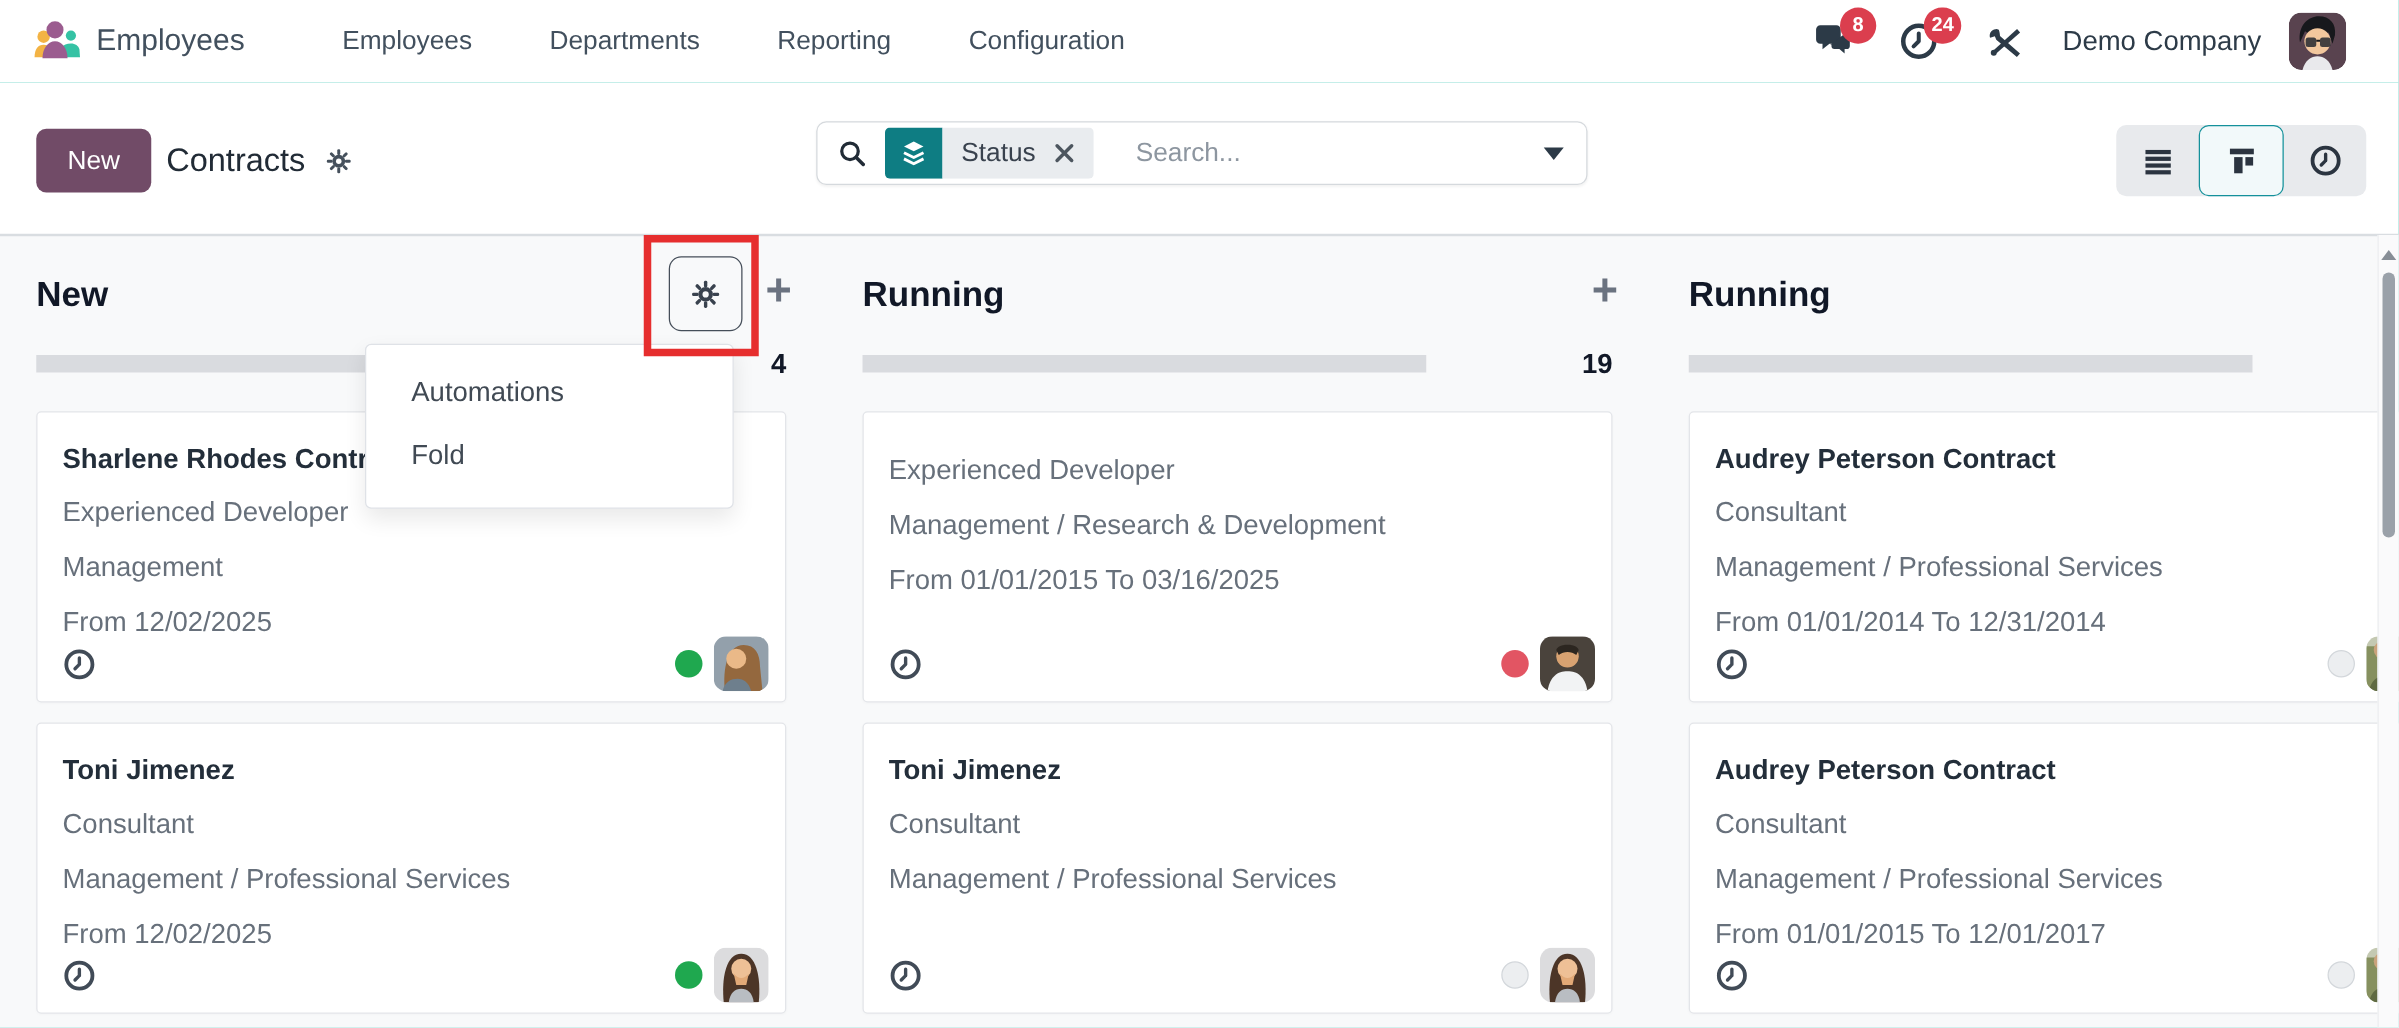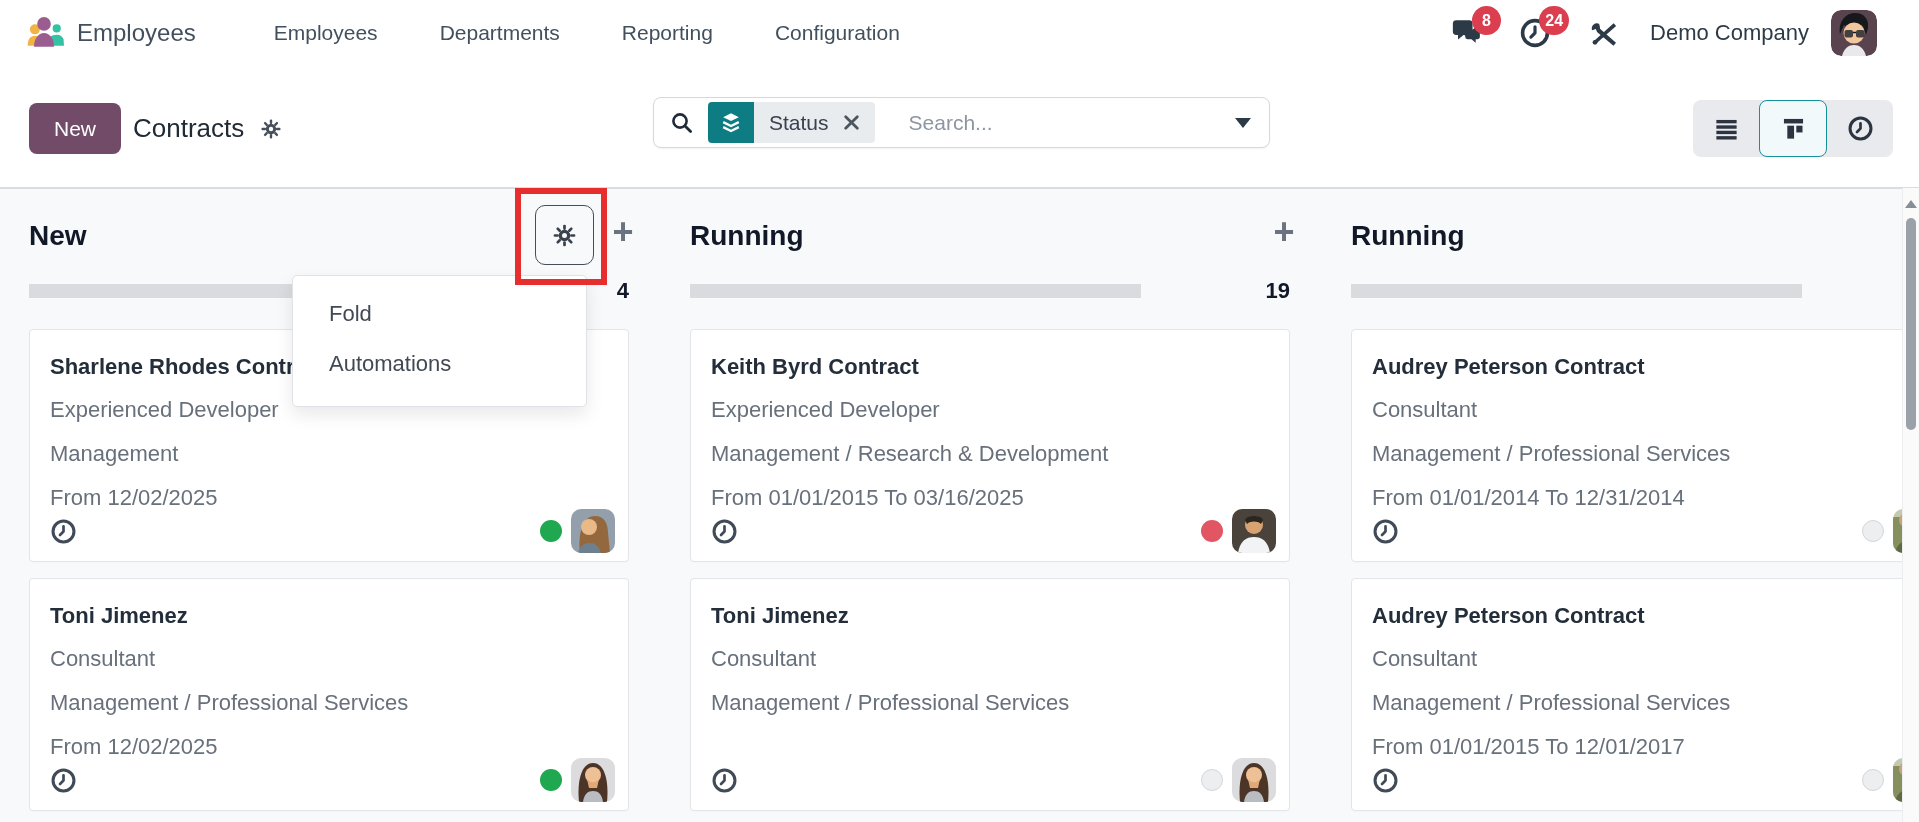--- a/index.html
+++ b/index.html
@@ -371,21 +371,20 @@
       <div class="col-header">
         <span class="col-title">Running</span>
         <div class="col-plus">+</div>
       </div>
       <div class="col-bar-row">
         <div class="progress"></div>
         <span class="col-count">19</span>
       </div>
       <div class="cards">
         <div class="card">
-          <div class="card-title">Keith Byrd Contract</div>
           <div class="card-line">Experienced Developer</div>
           <div class="card-line">Management / Research &amp; Development</div>
           <div class="card-line">From 01/01/2015 To 03/16/2025</div>
           <div class="card-footer">
             <svg class="clock-ico" viewBox="0 0 24 24">
                 <use href="#ic-clock"></use>
               </svg>
             <div class="foot-right">
               <span class="dot red"></span>
               <span class="avatar">
@@ -463,22 +462,22 @@
                   </svg>
                 </span>
             </div>
           </div>
         </div>
       </div>
     </div>
   </div>
 
   <div class="dropdown">
+    <div class="dropdown-item">Automations</div>
     <div class="dropdown-item">Fold</div>
-    <div class="dropdown-item">Automations</div>
   </div>
 
   <div class="red-box"></div>
 
   <div class="scrollbar">
     <div class="sb-arrow"></div>
     <div class="sb-thumb"></div>
   </div>
 
 </div>

